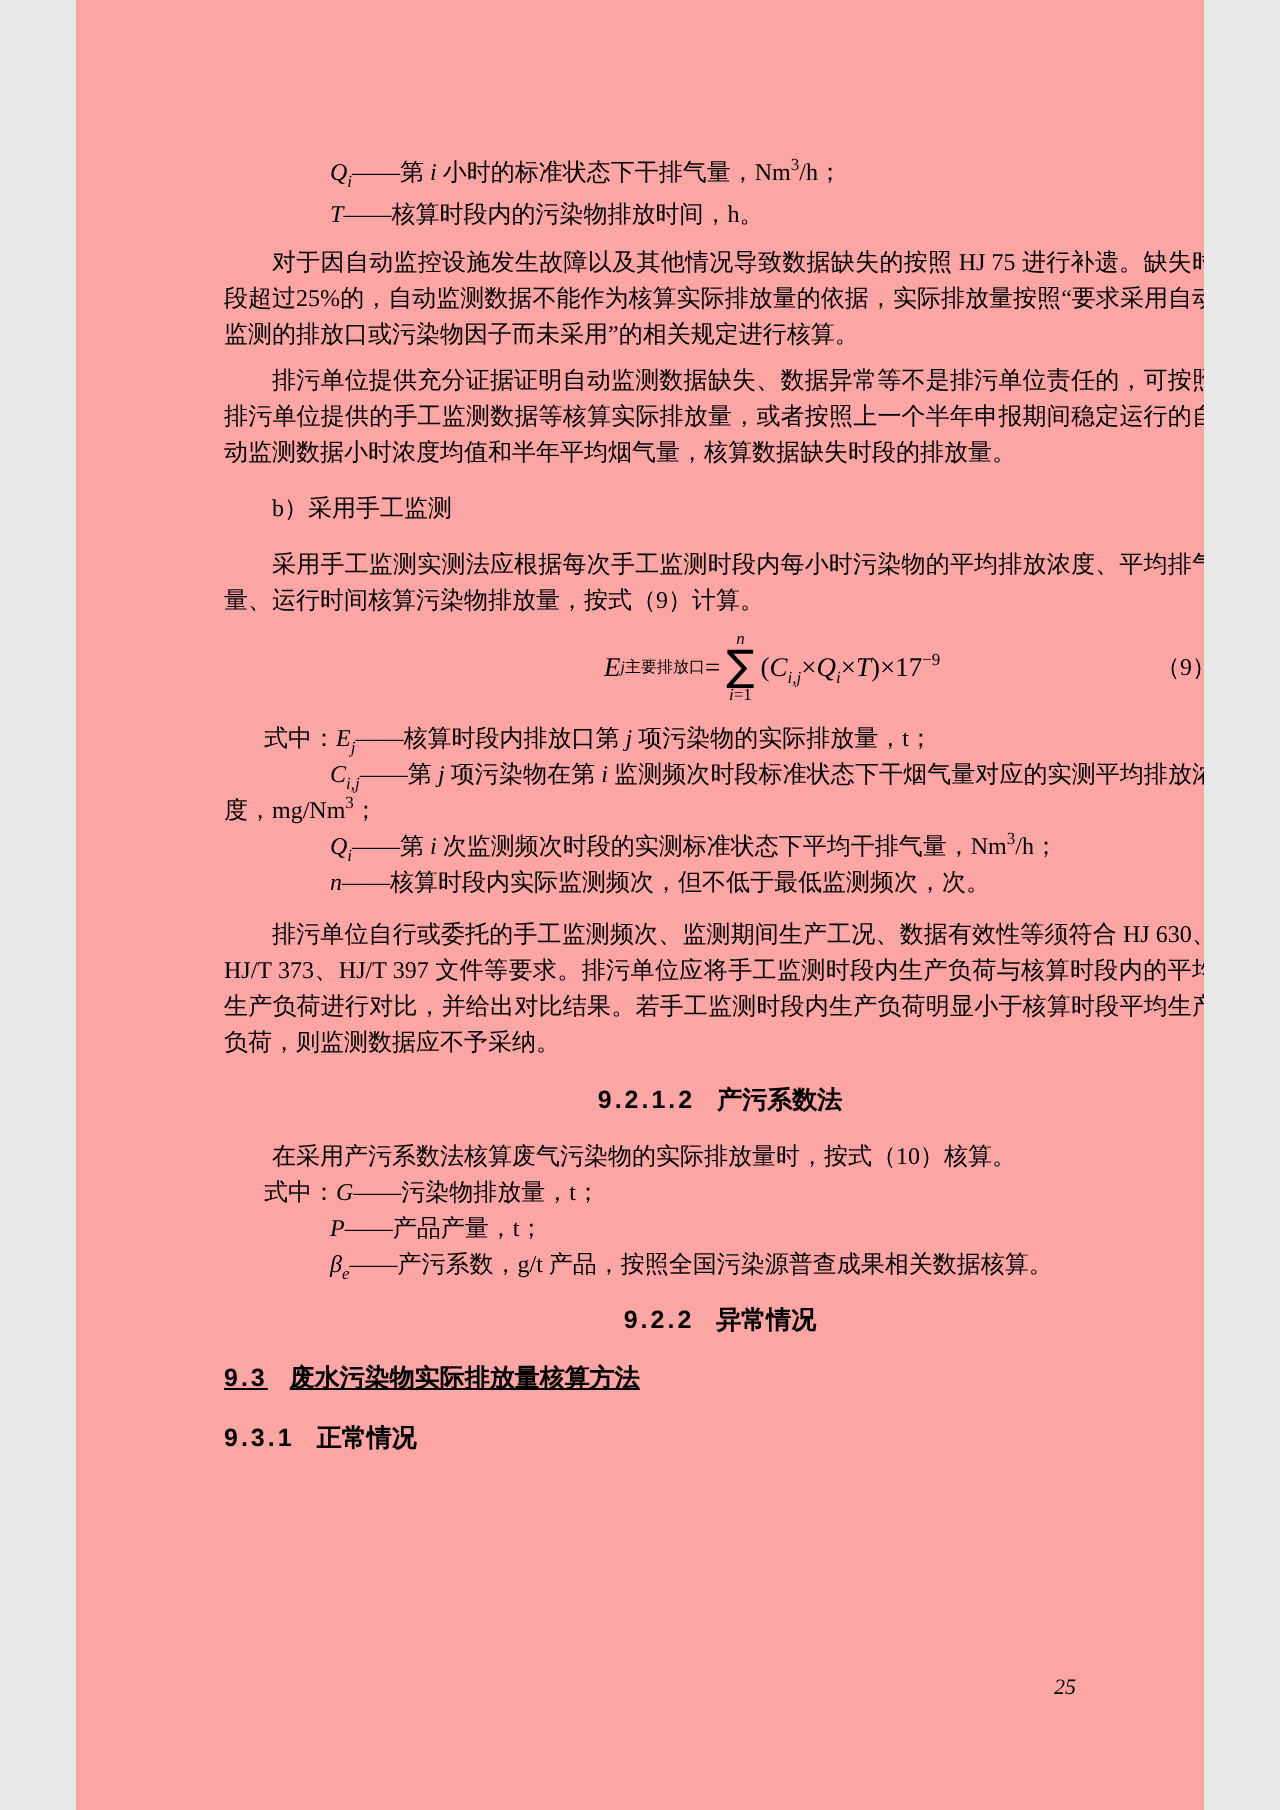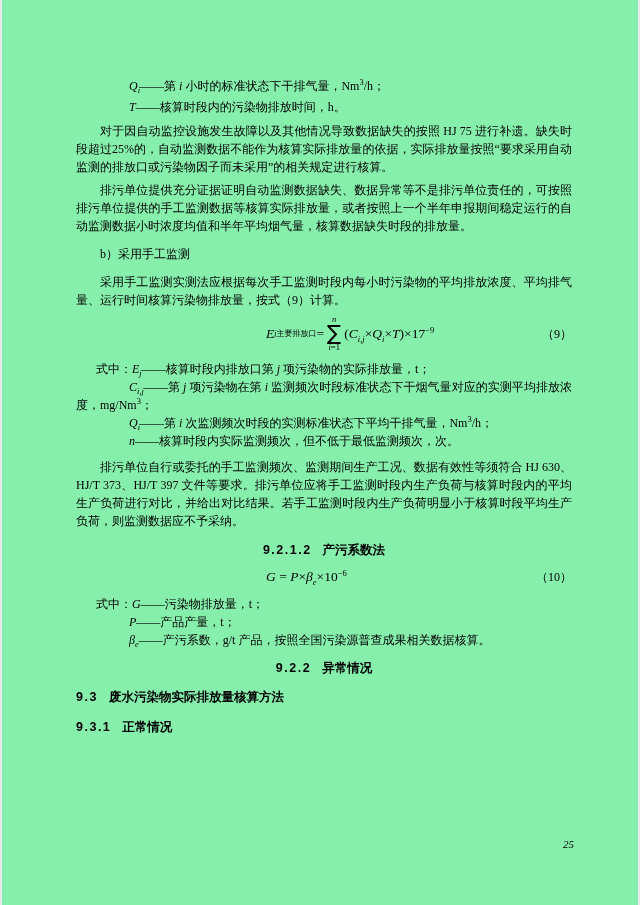--- a/index.html
+++ b/index.html
@@ -1,20 +1,20 @@
 <!DOCTYPE html>
 <html lang="zh"><head>
 <meta charset="utf-8">
 <style>
   html,body { margin:0; padding:0; background:#e8e8e8; }
   .page {
     position:relative;
-    width:636px; height:905px;
+    width:564px; height:905px;
     margin:0 auto;
-    background:#86efac;
+    background:#fca5a5;
     font-family:"Liberation Serif","DejaVu Serif",serif;
     font-size:12px;
     color:#000;
     overflow:hidden;
   }
   .content {
     position:absolute; left:74px; top:76px; width:496px;
     text-align:justify;
   }
   .it { font-style:italic; font-family:"Liberation Serif","DejaVu Serif",serif; }
@@ -31,21 +31,21 @@
   .mt10{margin-top:10px;}
 
   .heading {
     font-family:"Liberation Sans","DejaVu Sans",sans-serif;
     font-weight:bold; font-size:12.5px; line-height:17px;
     text-align:left;
   }
   .heading .h-num { letter-spacing:1.5px; margin-right:11px; }
   .h1-sp { margin-top:12px; margin-bottom:10px;text-align:center; }
   .h2-sp { margin-top:11px; margin-bottom:10px;text-align:center; }
-  .h3-sp { margin-top:12px; }
+  .h3-sp { margin-top:12px;text-decoration:underline; }
   .h4-sp { margin-top:13px; }
 
   .formula {
     position:relative; text-align:left;
     font-size:13.5px;
     line-height:normal;
   }
   .formula-9  { margin:6px 0 8px 0; }
   .formula-10 { margin:9px 0 10px 0; }
   .f-row { display:flex; align-items:center; margin-left:190px; }
@@ -101,27 +101,22 @@
     <div class="where-item"><span class="it">C</span><sub class="it">i,j</sub><span>——第 </span><span class="it">j</span><span> 项污染物在第 </span><span class="it">i</span><span> 监测频次时段标准状态下干烟气量对应的实测平均排放浓度，mg/Nm</span><sup>3</sup><span>；</span></div>
     <div class="where-item"><span class="it">Q</span><sub class="it">i</sub><span>——第 </span><span class="it">i</span><span> 次监测频次时段的实测标准状态下平均干排气量，Nm</span><sup>3</sup><span>/h；</span></div>
     <div class="where-item"><span class="it">n</span><span>——核算时段内实际监测频次，但不低于最低监测频次，次。</span></div>
 
     <div class="para mt8"><span>排污单位自行或委托的手工监测频次、监测期间生产工况、数据有效性等须符合 HJ 630、HJ/T 373、HJ/T 397 文件等要求。排污单位应将手工监测时段内生产负荷与核算时段内的平均生产负荷进行对比，并给出对比结果。若手工监测时段内生产负荷明显小于核算时段平均生产负荷，则监测数据应不予采纳。</span></div>
 
     <div class="heading h1-sp">
       <span class="h-num">9.2.1.2</span><span>产污系数法</span>
     </div>
 
+    <div class="para"><span>在采用产污系数法核算废气污染物的实际排放量时，按式（10）核算。</span></div>
 
-    <div class="formula formula-10">
-      <span class="f-row">
-        <span><span class="it">G</span><span> = </span><span class="it">P</span><span>×</span><span class="it">β</span><sub class="it">e</sub><span>×10</span><sup>−6</sup></span>
-      </span>
-      <span class="f-num">（10）</span>
-    </div>
 
     <div class="where-intro"><span>式中：</span><span class="it">G</span><span>——污染物排放量，t；</span></div>
     <div class="where-item"><span class="it">P</span><span>——产品产量，t；</span></div>
     <div class="where-item"><span class="it">β</span><sub class="it">e</sub><span>——产污系数，g/t 产品，按照全国污染源普查成果相关数据核算。</span></div>
 
     <div class="heading h2-sp">
       <span class="h-num">9.2.2</span><span>异常情况</span>
     </div>
 
 

